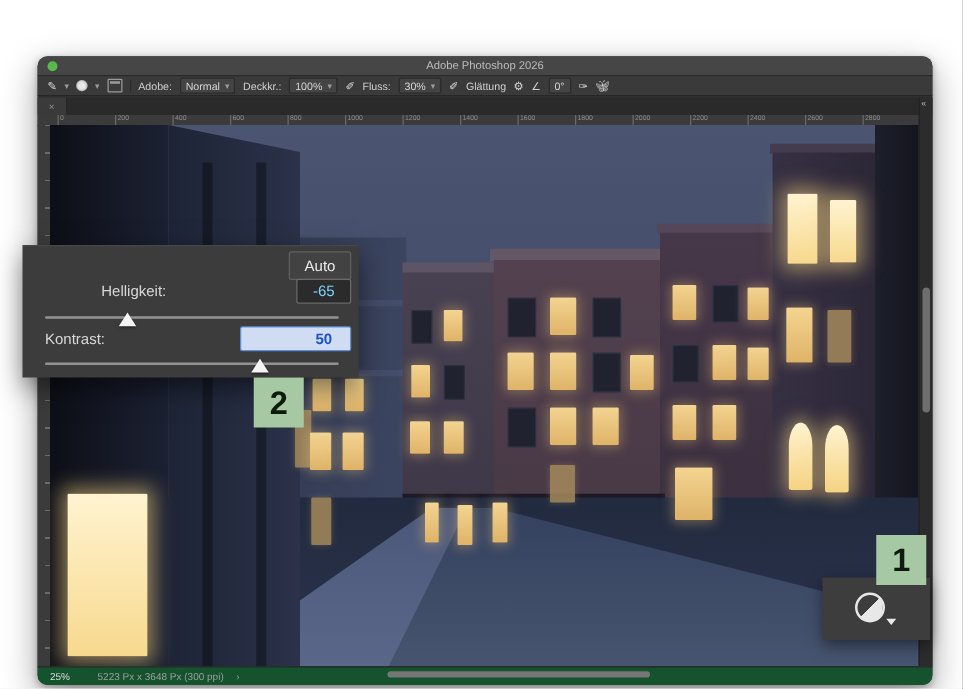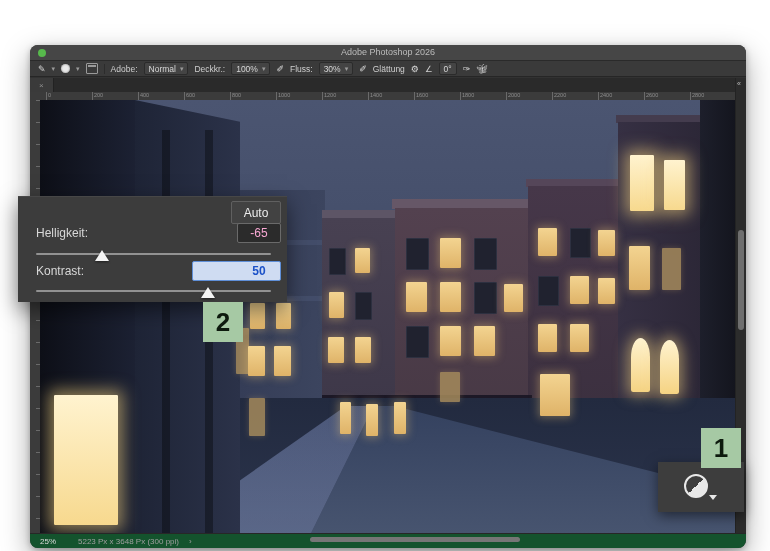--- a/index.html
+++ b/index.html
@@ -71,24 +71,24 @@
   #statusbar .chev{margin-left:10px;color:#9f9f9f;font-size:8px;}
   #hthumb{position:absolute;left:280px;top:3px;width:210px;height:5px;border-radius:3px;background:#767676;}
 
   
   #bc-panel{position:absolute;left:18px;top:196px;width:269px;height:106px;background:#3c3c3c;
             box-shadow:0 8px 20px rgba(0,0,0,.5),0 1px 0 rgba(255,255,255,.06) inset;z-index:6;
             font-size:12px;color:#d8d8d8;}
   #auto-btn{position:absolute;right:6px;top:5px;width:48px;height:21px;background:#424242;border:1px solid #606060;
             border-radius:2px;color:#ececec;font-size:12px;display:flex;align-items:center;justify-content:center;}
   .bc-label{position:absolute;left:18px;}
-  #b-label{top:30px;} #k-label{top:68px;}
+  #b-label{top:30px;margin-left:45px;} #k-label{top:68px;}
   .bc-val{position:absolute;right:6px;width:42px;height:18px;border-radius:2px;font-size:12px;
           display:flex;align-items:center;justify-content:center;}
-  #b-val{top:27px;background:#2b2b2b;border:1px solid #6a6a6a;color:#f9a8d4;}
+  #b-val{top:27px;background:#2b2b2b;border:1px solid #6a6a6a;color:#7dd3fc;}
   #k-val{top:65px;background:#cfdcf2;border:1px solid #5f8fd8;color:#1c52c8;font-weight:bold;padding-left:45px;}
   .bc-track{position:absolute;left:18px;right:16px;height:2px;background:#929292;border-radius:1px;}
   #b-track{top:57px;} #k-track{top:94px;}
   .bc-thumb{position:absolute;top:-3px;width:0;height:0;margin-left:-7px;
             border-left:7px solid transparent;border-right:7px solid transparent;border-bottom:11px solid #f4f4f4;
             filter:drop-shadow(0 1px 1px rgba(0,0,0,.5));}
 
   
   .badge{position:absolute;width:40px;height:40px;background:#a6c9a4;display:flex;align-items:center;justify-content:center;
          font-size:26px;font-weight:bold;color:#0d1a0d;z-index:7;}

